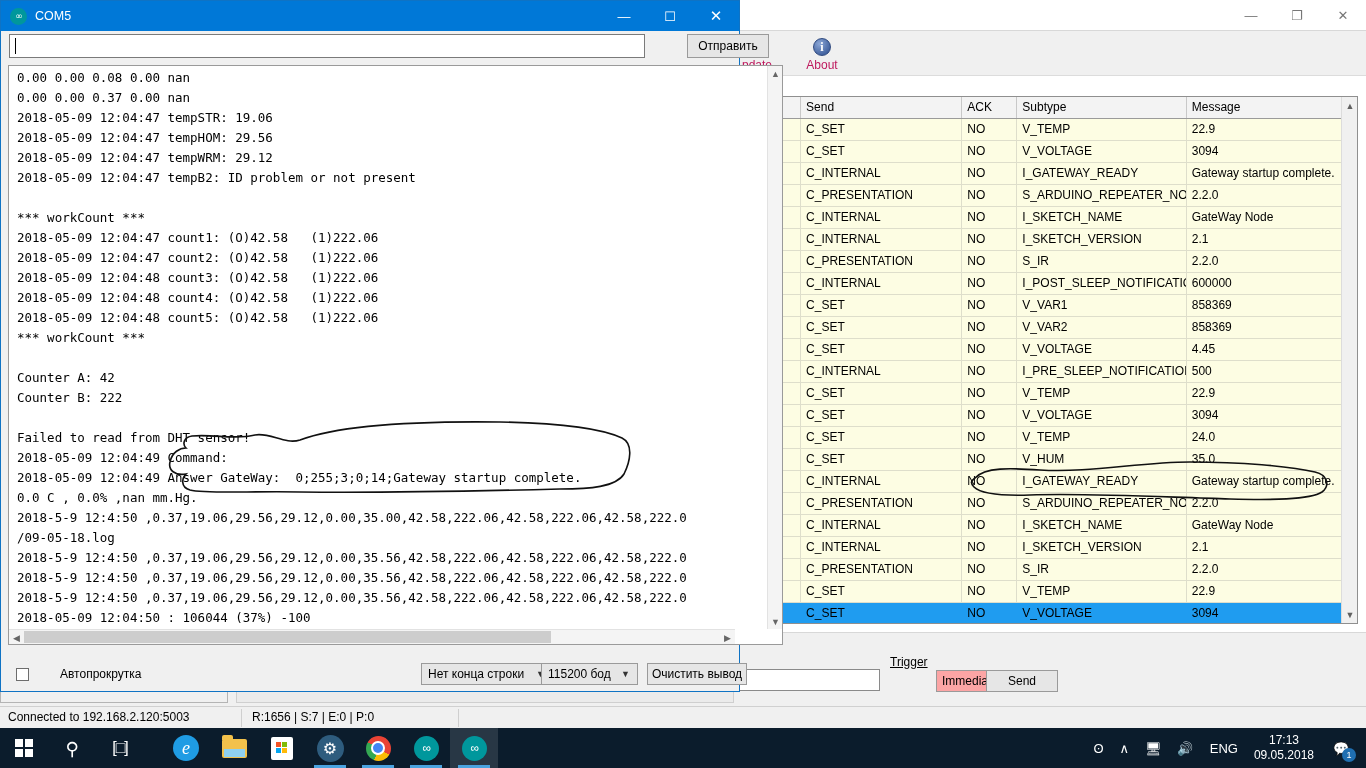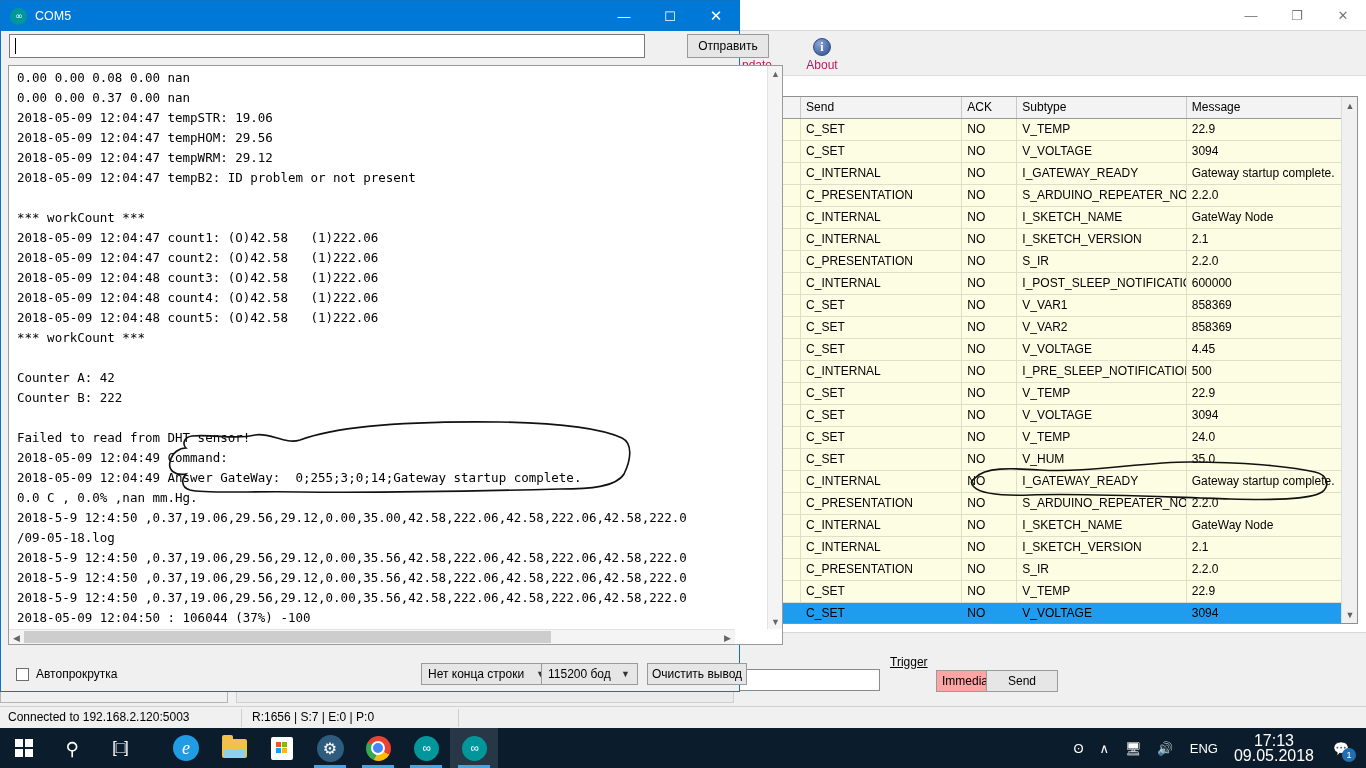--- a/index.html
+++ b/index.html
@@ -194,21 +194,21 @@
   .cs-arrow { display: flex; align-items: center; justify-content: center; color: #666; font-size: 9px; }
   .con-vscroll .cs-arrow { width: 15px; height: 15px; }
   .con-hscroll .cs-arrow { width: 15px; height: 15px; position: absolute; top: 0; }
   .hs-thumb {
     position: absolute; left: 15px; top: 1px; height: 12px; width: 527px;
     background: #cdcdcd;
   }
 
   .sm-bottombar {
     position: absolute; left: 7px; top: 660px; width: 726px; height: 26px;
-    display: flex; align-items: center;
+    display: flex; align-items: center; gap: 24px;
   }
   .sm-check {
     width: 13px; height: 13px; border: 1px solid #6d6d6d; background: #fff;
     margin-left: 8px; margin-right: 7px;
   }
   .sm-check-lbl { font-size: 12px; color: #000; }
   .sm-dd {
     height: 22px; background: #e6e6e6; border: 1px solid #9a9a9a;
     font-size: 12px; color: #000; display: flex; align-items: center;
     padding-left: 6px; position: relative;
@@ -296,21 +296,21 @@
     display: flex; align-items: center; justify-content: center;
     color: #fff; font-size: 12px; letter-spacing: -1.5px;
   }
   .tray { margin-left: auto; display: flex; align-items: center; height: 40px; padding-right: 6px; }
   .tray-item {
     height: 40px; display: flex; align-items: center; justify-content: center;
     color: #fff; font-size: 13px; padding: 0 8px;
   }
   .tray-clock {
     display: flex; flex-direction: column; align-items: center; justify-content: center;
-    height: 40px; color: #fff; font-size: 16px; line-height: 15px; padding: 0 8px;
+    height: 40px; color: #fff; font-size: 12px; line-height: 15px; padding: 0 8px;
   }
   .tray-notify {
     width: 22px; height: 22px; position: relative; display: flex;
     align-items: center; justify-content: center; color: #fff;
   }
   .notify-badge {
     position: absolute; right: -4px; bottom: -3px; width: 14px; height: 14px;
     border-radius: 50%; background: #1f6fb2; color: #fff; font-size: 9px;
     display: flex; align-items: center; justify-content: center;
   }

